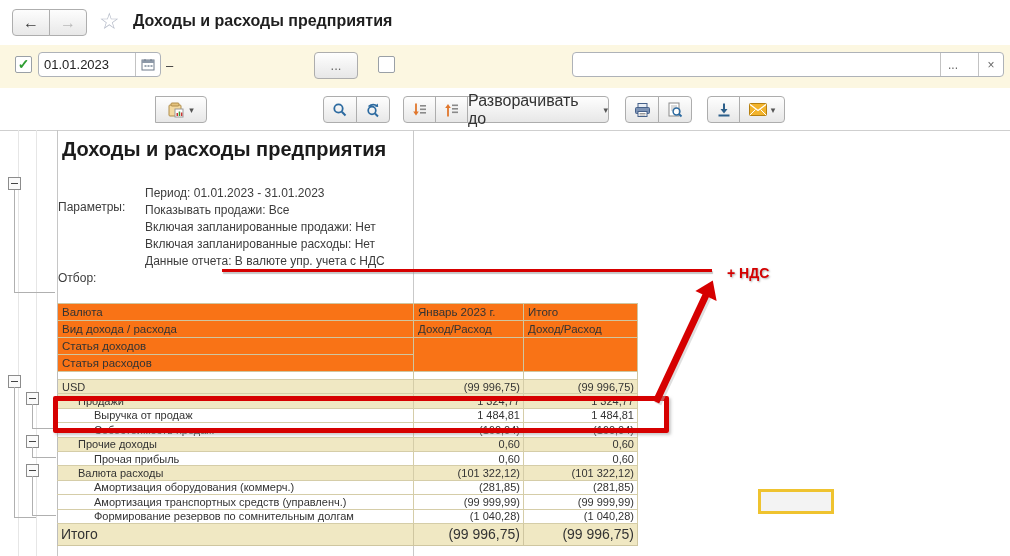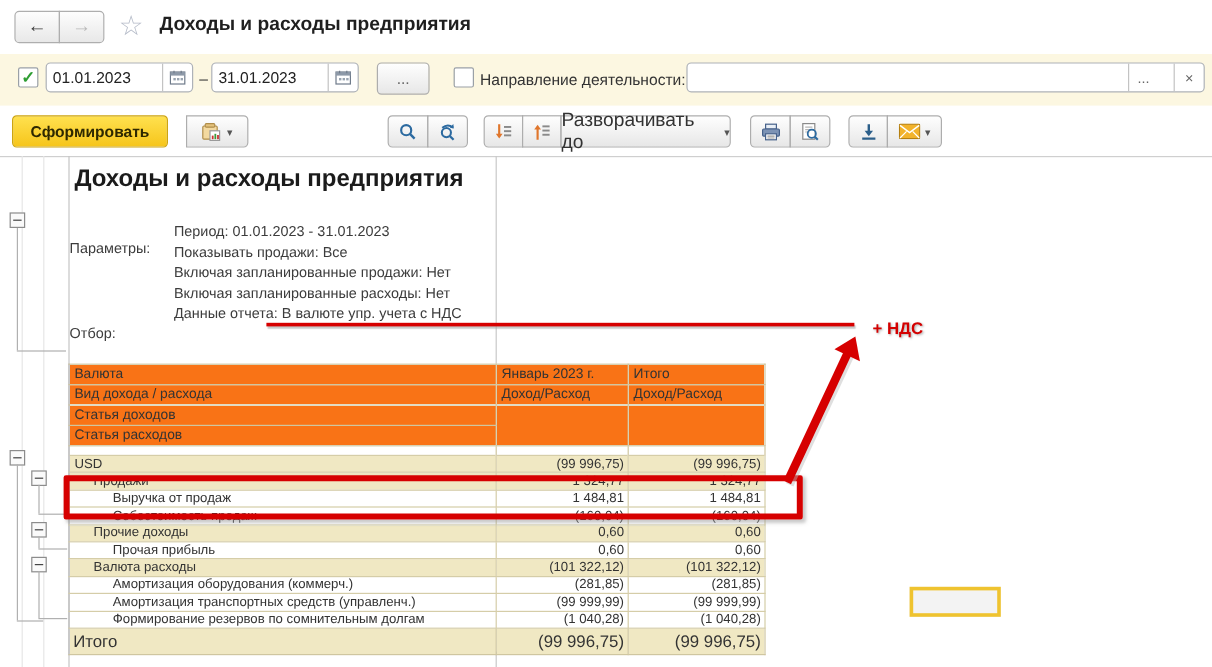--- a/index.html
+++ b/index.html
@@ -109,55 +109,37 @@
           <line x1="10" y1="1" x2="10" y2="3" stroke="#6f7b8a"></line>
           <rect x="3.5" y="7" width="2" height="2" fill="#9aa5b1"></rect>
           <rect x="6.5" y="7" width="2" height="2" fill="#9aa5b1"></rect>
           <rect x="9.5" y="7" width="2" height="2" fill="#9aa5b1"></rect>
         </svg>
     </div>
   </div>
 
   <div class="abs lbl" style="left:166px;top:58px;">–</div>
 
-  <div class="abs field" style="left:176px;top:52px;width:123px;">
-    <input readonly="" value="31.01.2023" style="">
-    <div class="seg">
-      <svg class="icon-svg" width="14" height="13" viewBox="0 0 14 13">
-          <rect x="1" y="2" width="12" height="10" fill="#fff" stroke="#6f7b8a"></rect>
-          <rect x="1" y="2" width="12" height="3" fill="#8d99a8"></rect>
-          <line x1="4" y1="1" x2="4" y2="3" stroke="#6f7b8a"></line>
-          <line x1="10" y1="1" x2="10" y2="3" stroke="#6f7b8a"></line>
-          <rect x="3.5" y="7" width="2" height="2" fill="#9aa5b1"></rect>
-          <rect x="6.5" y="7" width="2" height="2" fill="#9aa5b1"></rect>
-          <rect x="9.5" y="7" width="2" height="2" fill="#9aa5b1"></rect>
-        </svg>
-    </div>
-  </div>
 
   <div class="abs btn" style="left:314px;top:52px;width:44px;height:27px;color:#666;">
     <span>...</span>
   </div>
 
   <div class="abs cb" style="left:378px;top:56px;"></div>
-  <div class="abs lbl" style="left:400px;top:59px;">Направление деятельности:</div>
 
   <div class="abs field" style="left:572px;top:52px;width:432px;">
     <input value="" style="">
     <div class="seg">
         <span>...</span>
       </div>
     <div class="seg">
         <span>×</span>
       </div>
   </div>
 
-  <div class="abs btn btn-generate" style="left:10px;top:96px;">
-    <span>Сформировать</span>
-  </div>
 
   <div class="abs group" style="left:155px;top:96px;">
     <div class="gseg" style="width:52px;">
       <svg class="icon-svg" width="17" height="16" viewBox="0 0 17 16">
           <rect x="1" y="3" width="12" height="11" rx="1" fill="#f3d9a0" stroke="#b08d4a"></rect>
           <rect x="3" y="1" width="8" height="3" rx="1" fill="#e4c27c" stroke="#b08d4a"></rect>
           <rect x="7" y="7" width="8" height="8" fill="#fff" stroke="#9a9a9a"></rect>
           <rect x="8.5" y="11" width="1.5" height="3" fill="#cc3333"></rect>
           <rect x="10.7" y="9.5" width="1.5" height="4.5" fill="#3c9a3c"></rect>
           <rect x="12.9" y="10.5" width="1.5" height="3.5" fill="#cc3333"></rect>

